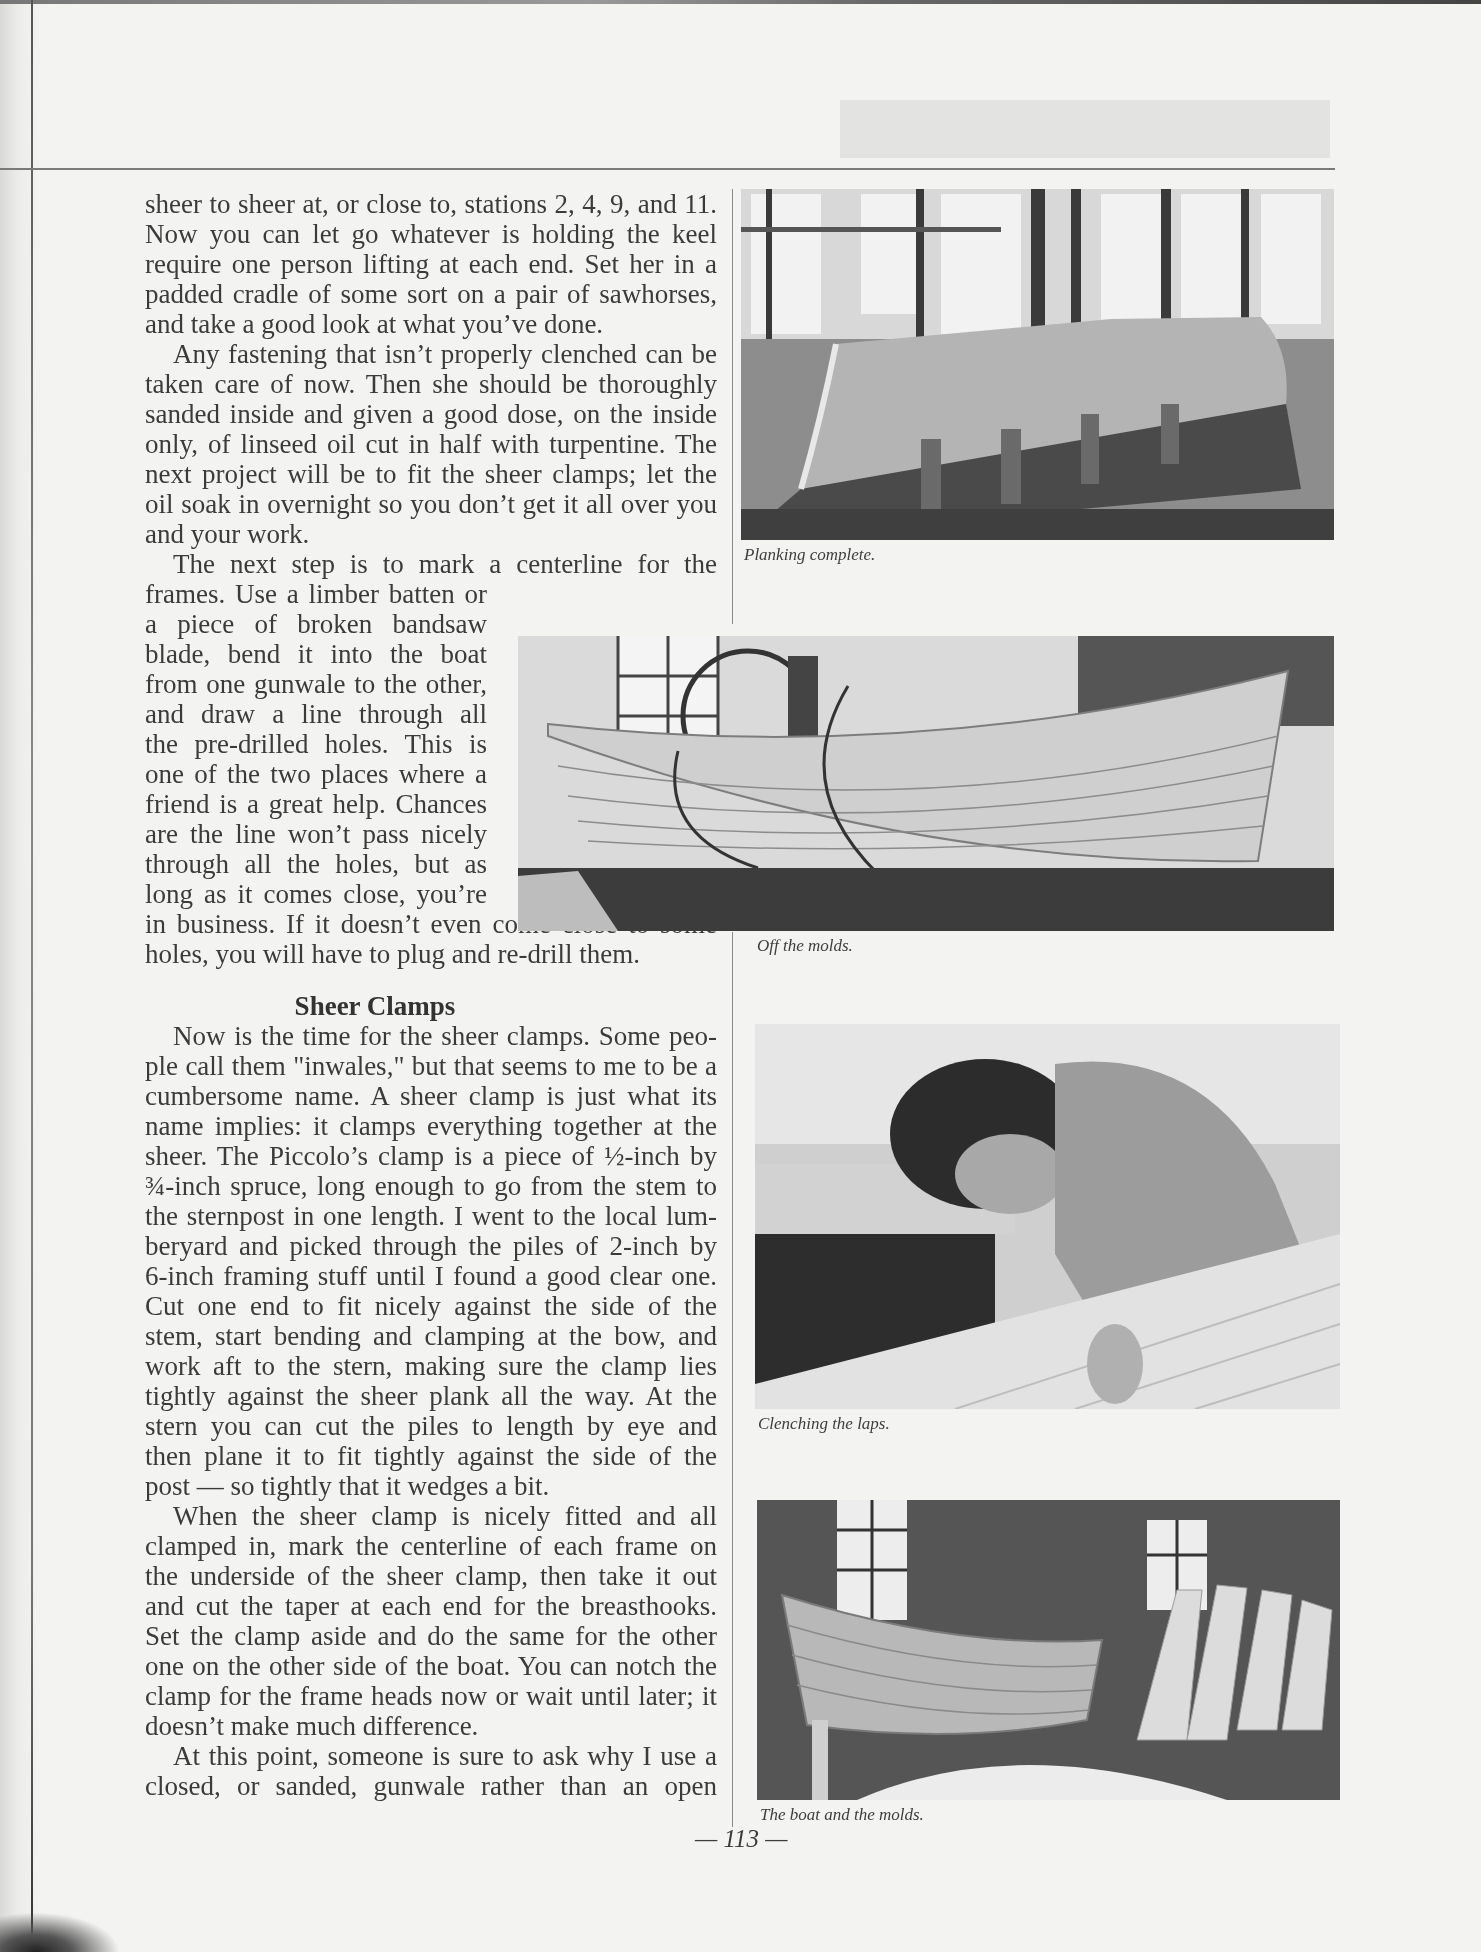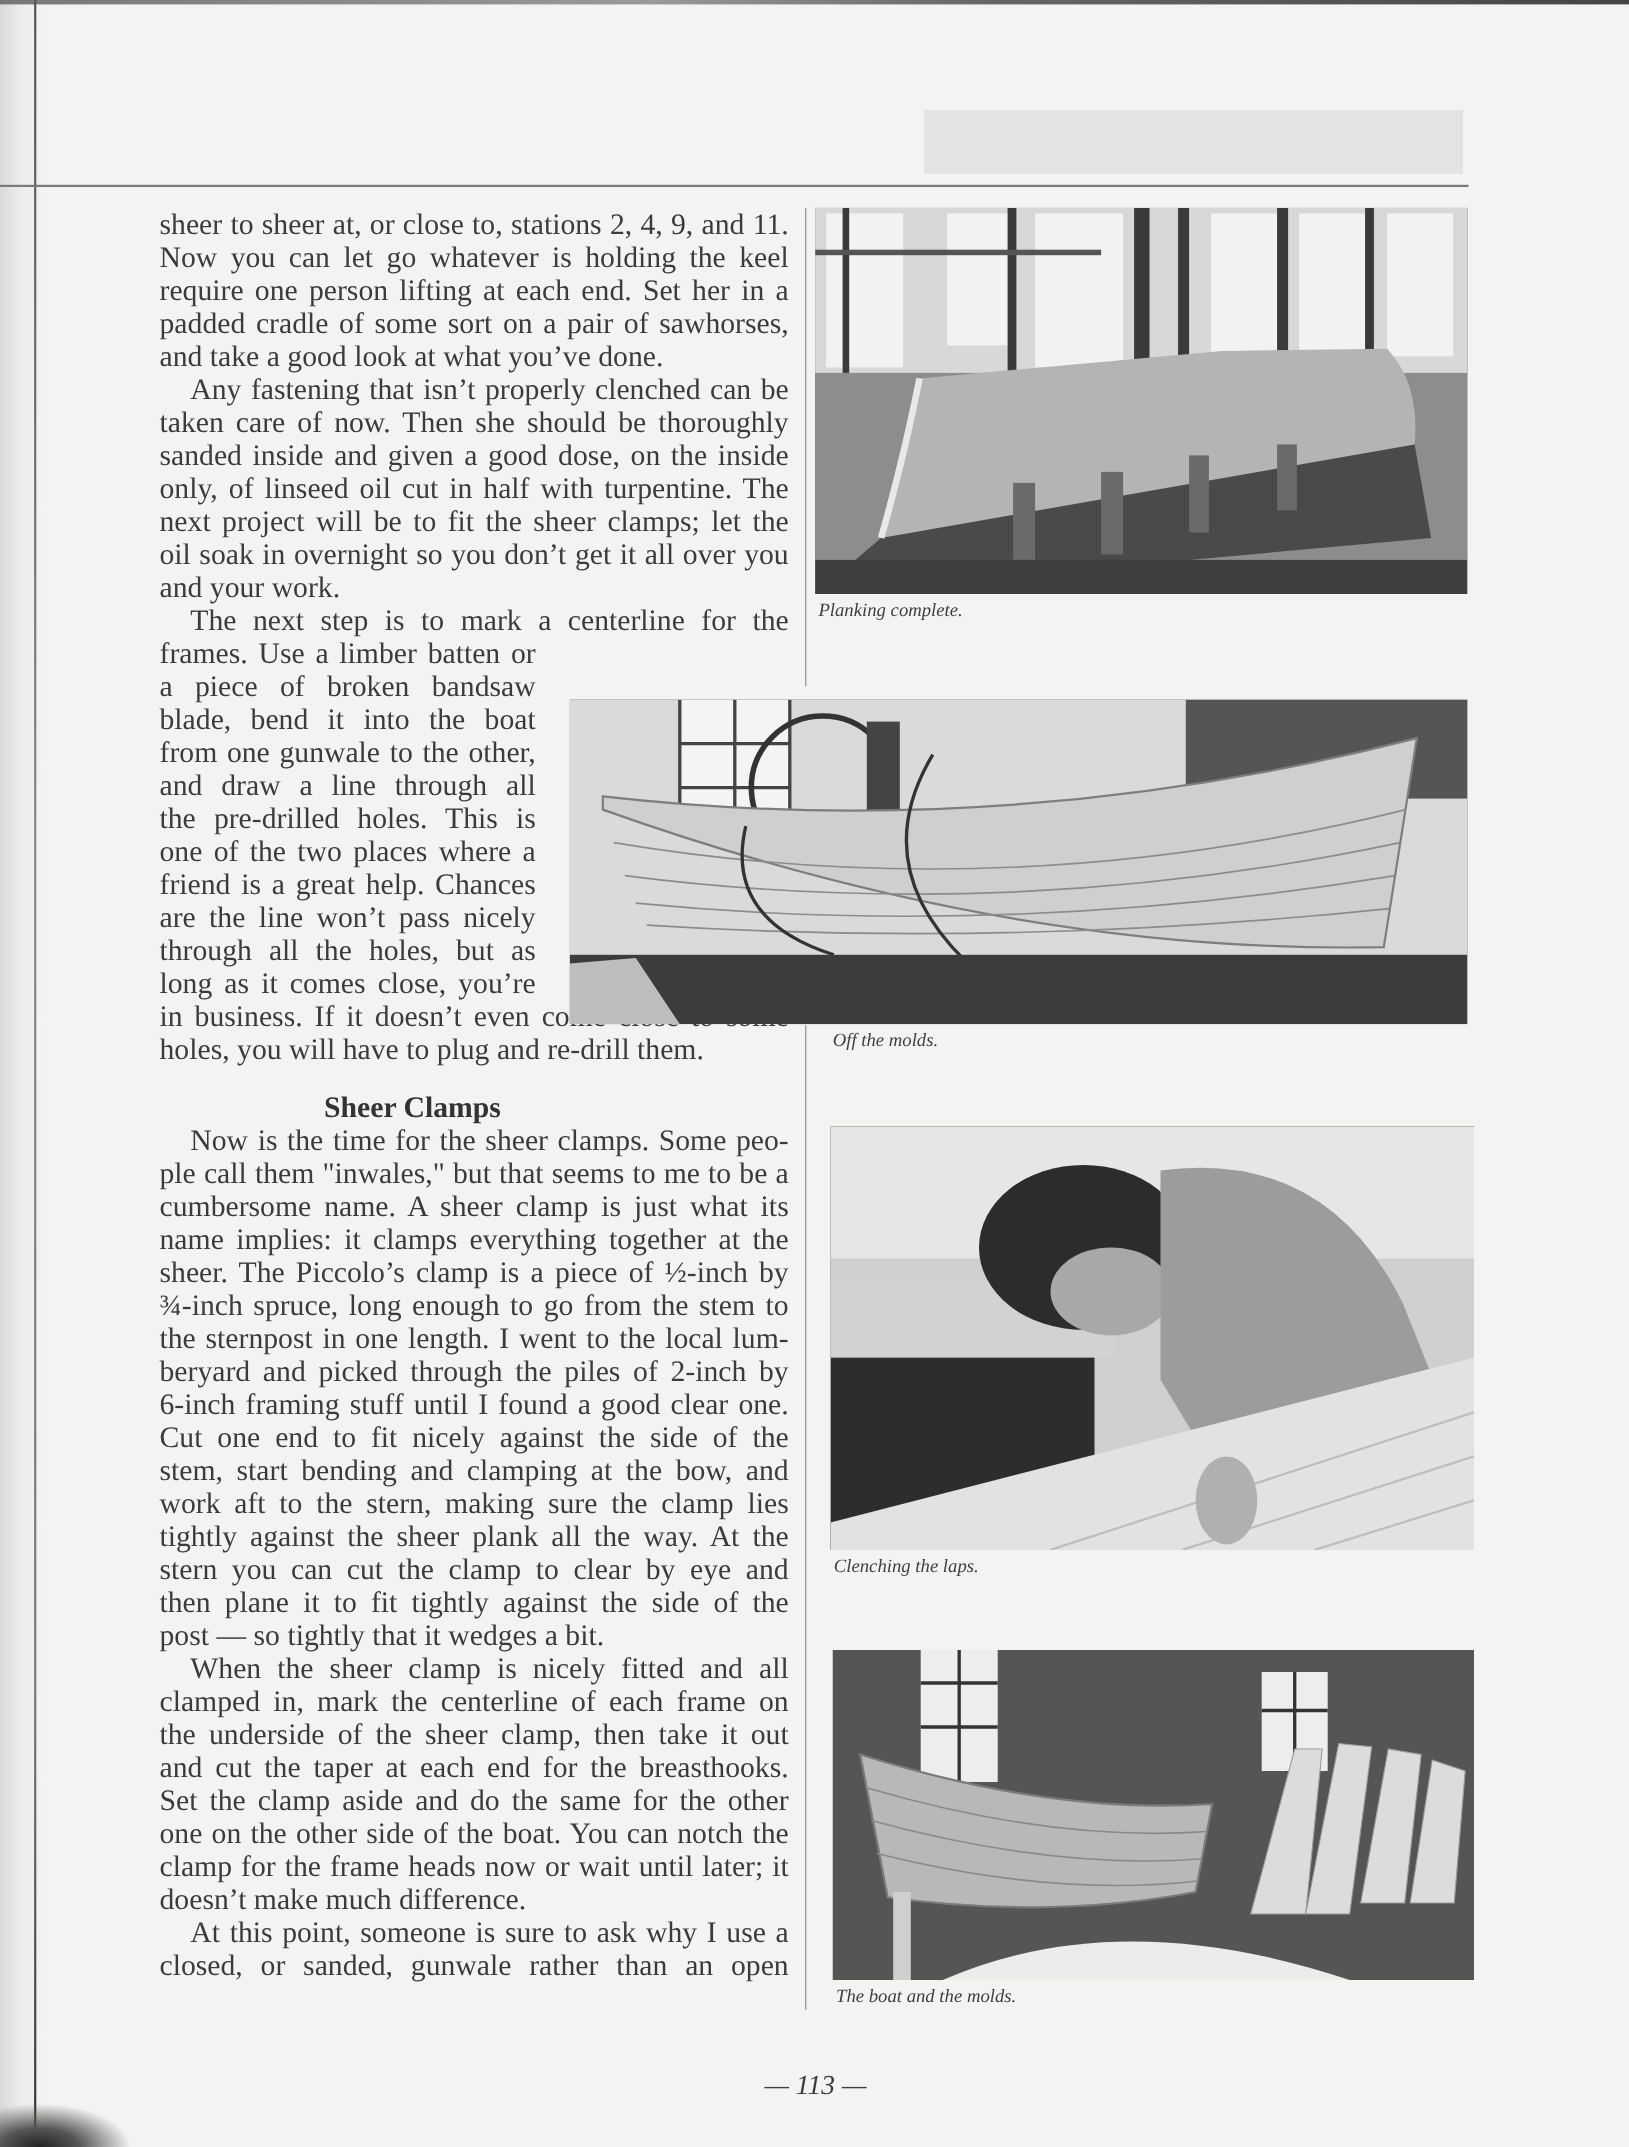--- a/index.html
+++ b/index.html
@@ -49,21 +49,21 @@
     margin-top: 12px; padding-left: 80px; width: 300px;
   }
   .text-col .spacer { height: 10px; }
   .photo {
     position: absolute; overflow: hidden; background: #777;
   }
   .caption {
     position: absolute; font-style: italic; font-size: 17px; color: #3e3e3e;
   }
   .page-number {
-    position: absolute; left: 695px; top: 1883px; font-style: italic; font-size: 25px; color: #3c3c3c;
+    position: absolute; left: 695px; top: 1825px; font-style: italic; font-size: 25px; color: #3c3c3c;
   }
 </style>
 </head>
 <body>
 
 <div class="page-bg"></div>
 <div class="top-edge"></div>
 <div class="gutter-line"></div>
 <div class="corner-shadow"></div>
 
@@ -110,21 +110,21 @@
   <span class="ln">name implies: it clamps everything together at the</span>
   <span class="ln">sheer. The Piccolo’s clamp is a piece of ½-inch by</span>
   <span class="ln">¾-inch spruce, long enough to go from the stem to</span>
   <span class="ln">the sternpost in one length. I went to the local lum-</span>
   <span class="ln">beryard and picked through the piles of 2-inch by</span>
   <span class="ln">6-inch framing stuff until I found a good clear one.</span>
   <span class="ln">Cut one end to fit nicely against the side of the</span>
   <span class="ln">stem, start bending and clamping at the bow, and</span>
   <span class="ln">work aft to the stern, making sure the clamp lies</span>
   <span class="ln">tightly against the sheer plank all the way. At the</span>
-  <span class="ln">stern you can cut the clamp to clear by eye and</span>
+  <span class="ln">stern you can cut the piles to length by eye and</span>
   <span class="ln">then plane it to fit tightly against the side of the</span>
   <span class="ln last">post — so tightly that it wedges a bit.</span>
   <span class="ln indent">When the sheer clamp is nicely fitted and all</span>
   <span class="ln">clamped in, mark the centerline of each frame on</span>
   <span class="ln">the underside of the sheer clamp, then take it out</span>
   <span class="ln">and cut the taper at each end for the breasthooks.</span>
   <span class="ln">Set the clamp aside and do the same for the other</span>
   <span class="ln">one on the other side of the boat. You can notch the</span>
   <span class="ln">clamp for the frame heads now or wait until later; it</span>
   <span class="ln last">doesn’t make much difference.</span>

